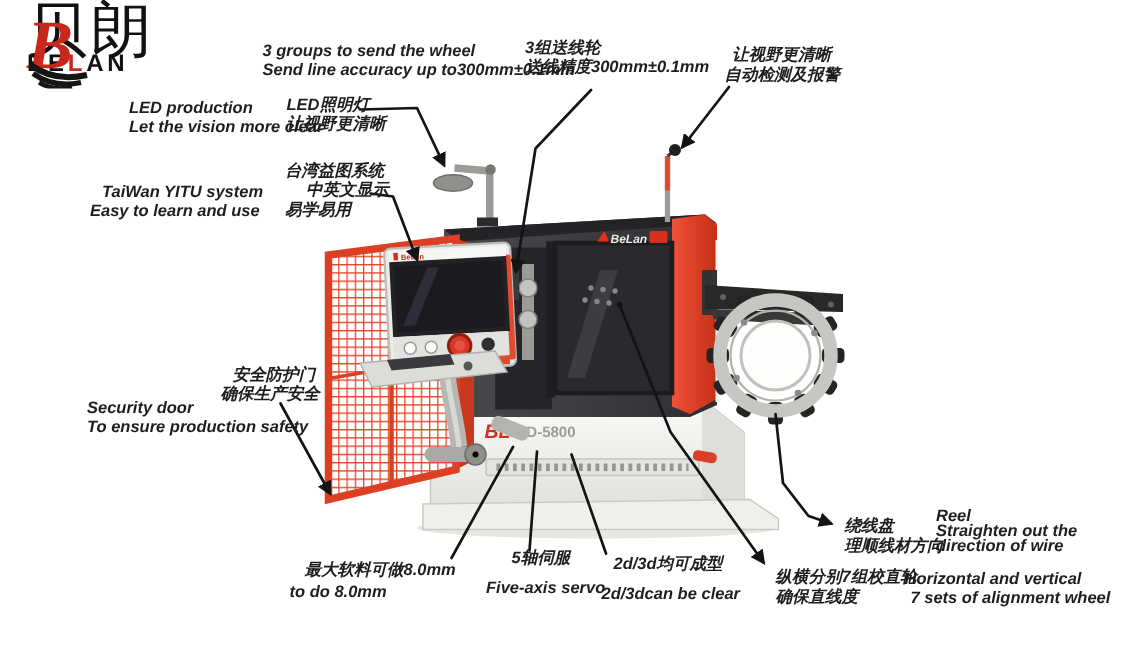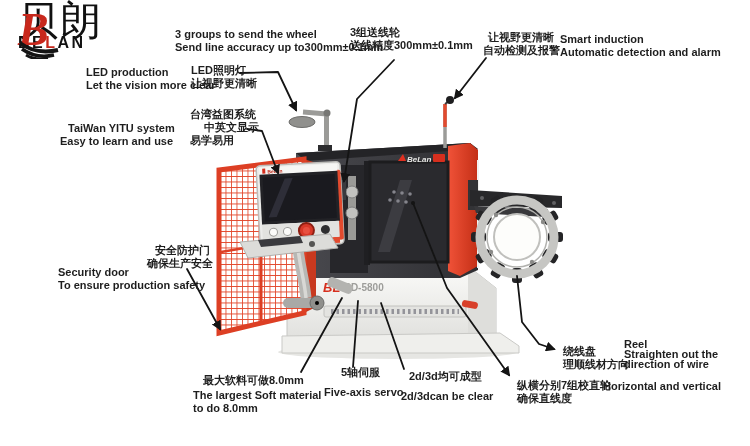--- a/index.html
+++ b/index.html
@@ -1,20 +1,20 @@
 <!DOCTYPE html>
 <html><head>
 <meta charset="utf-8">
 <style>
   html,body{margin:0;padding:0;background:#fff;}
   .stage{position:relative;width:750px;height:446px;background:#fff;overflow:hidden;
          font-family:"Liberation Sans",sans-serif;}
   .stage svg{position:absolute;left:0;top:0;}
   .note{position:absolute;font-weight:bold;font-size:11px;line-height:12.5px;
-        color:#1e1e1e;white-space:nowrap;}
+        color:#1e1e1e;white-space:nowrap;font-style:italic;}
   .note.cn{font-size:11px;line-height:13px;}
   .logo{position:absolute;left:14px;top:5px;display:flex;align-items:flex-start;}
   .logo-text{margin-left:4px;}
   .logo-cn{font-size:40px;font-weight:normal;color:#111;letter-spacing:3px;line-height:30px;}
   .logo-en{font-size:16px;font-weight:bold;color:#111;letter-spacing:2.5px;line-height:16px;}
   .logo-en .red{color:#c8281c;}
 </style>
 </head>
 <body>
 
@@ -218,24 +218,20 @@
     <div>Send line accuracy up  to300mm±0.1mm</div>
   </div>
   <div class="note cn" style="left:350px;top:26px">
     <div>3组送线轮</div>
     <div>送线精度300mm±0.1mm</div>
   </div>
   <div class="note cn" style="left:483px;top:31px">
     <div style="padding-left:5px">让视野更清晰</div>
     <div>自动检测及报警</div>
   </div>
-  <div class="note" style="left:560px;top:33px">
-    <div>Smart induction</div>
-    <div>Automatic detection and alarm</div>
-  </div>
   <div class="note" style="left:86px;top:66px">
     <div>LED production</div>
     <div>Let the vision  more clear</div>
   </div>
   <div class="note cn" style="left:191px;top:64px">
     <div>LED照明灯</div>
     <div>让视野更清晰</div>
   </div>
   <div class="note" style="left:60px;top:122px">
     <div style="padding-left:8px">TaiWan YITU system</div>
@@ -251,21 +247,20 @@
     <div>To ensure  production safety</div>
   </div>
   <div class="note cn" style="left:147px;top:244px">
     <div style="padding-left:8px">安全防护门</div>
     <div>确保生产安全</div>
   </div>
   <div class="note cn" style="left:203px;top:374px">
     <div>最大软料可做8.0mm</div>
   </div>
   <div class="note" style="left:193px;top:389px">
-    <div>The largest Soft material</div>
     <div>to do 8.0mm</div>
   </div>
   <div class="note cn" style="left:341px;top:366px">
     <div>5轴伺服</div>
   </div>
   <div class="note" style="left:324px;top:386px">
     <div>Five-axis servo</div>
   </div>
   <div class="note cn" style="left:409px;top:370px">
     <div>2d/3d均可成型</div>
@@ -281,15 +276,16 @@
     <div>Reel</div>
     <div>Straighten out  the</div>
     <div>direction of wire</div>
   </div>
   <div class="note cn" style="left:517px;top:379px">
     <div>纵横分别7组校直轮</div>
     <div>确保直线度</div>
   </div>
   <div class="note" style="left:603px;top:380px">
     <div>Horizontal and vertical</div>
+    <div style="padding-left:4px">7 sets of alignment wheel</div>
   </div>
 
 </div>
 
 </body></html>

